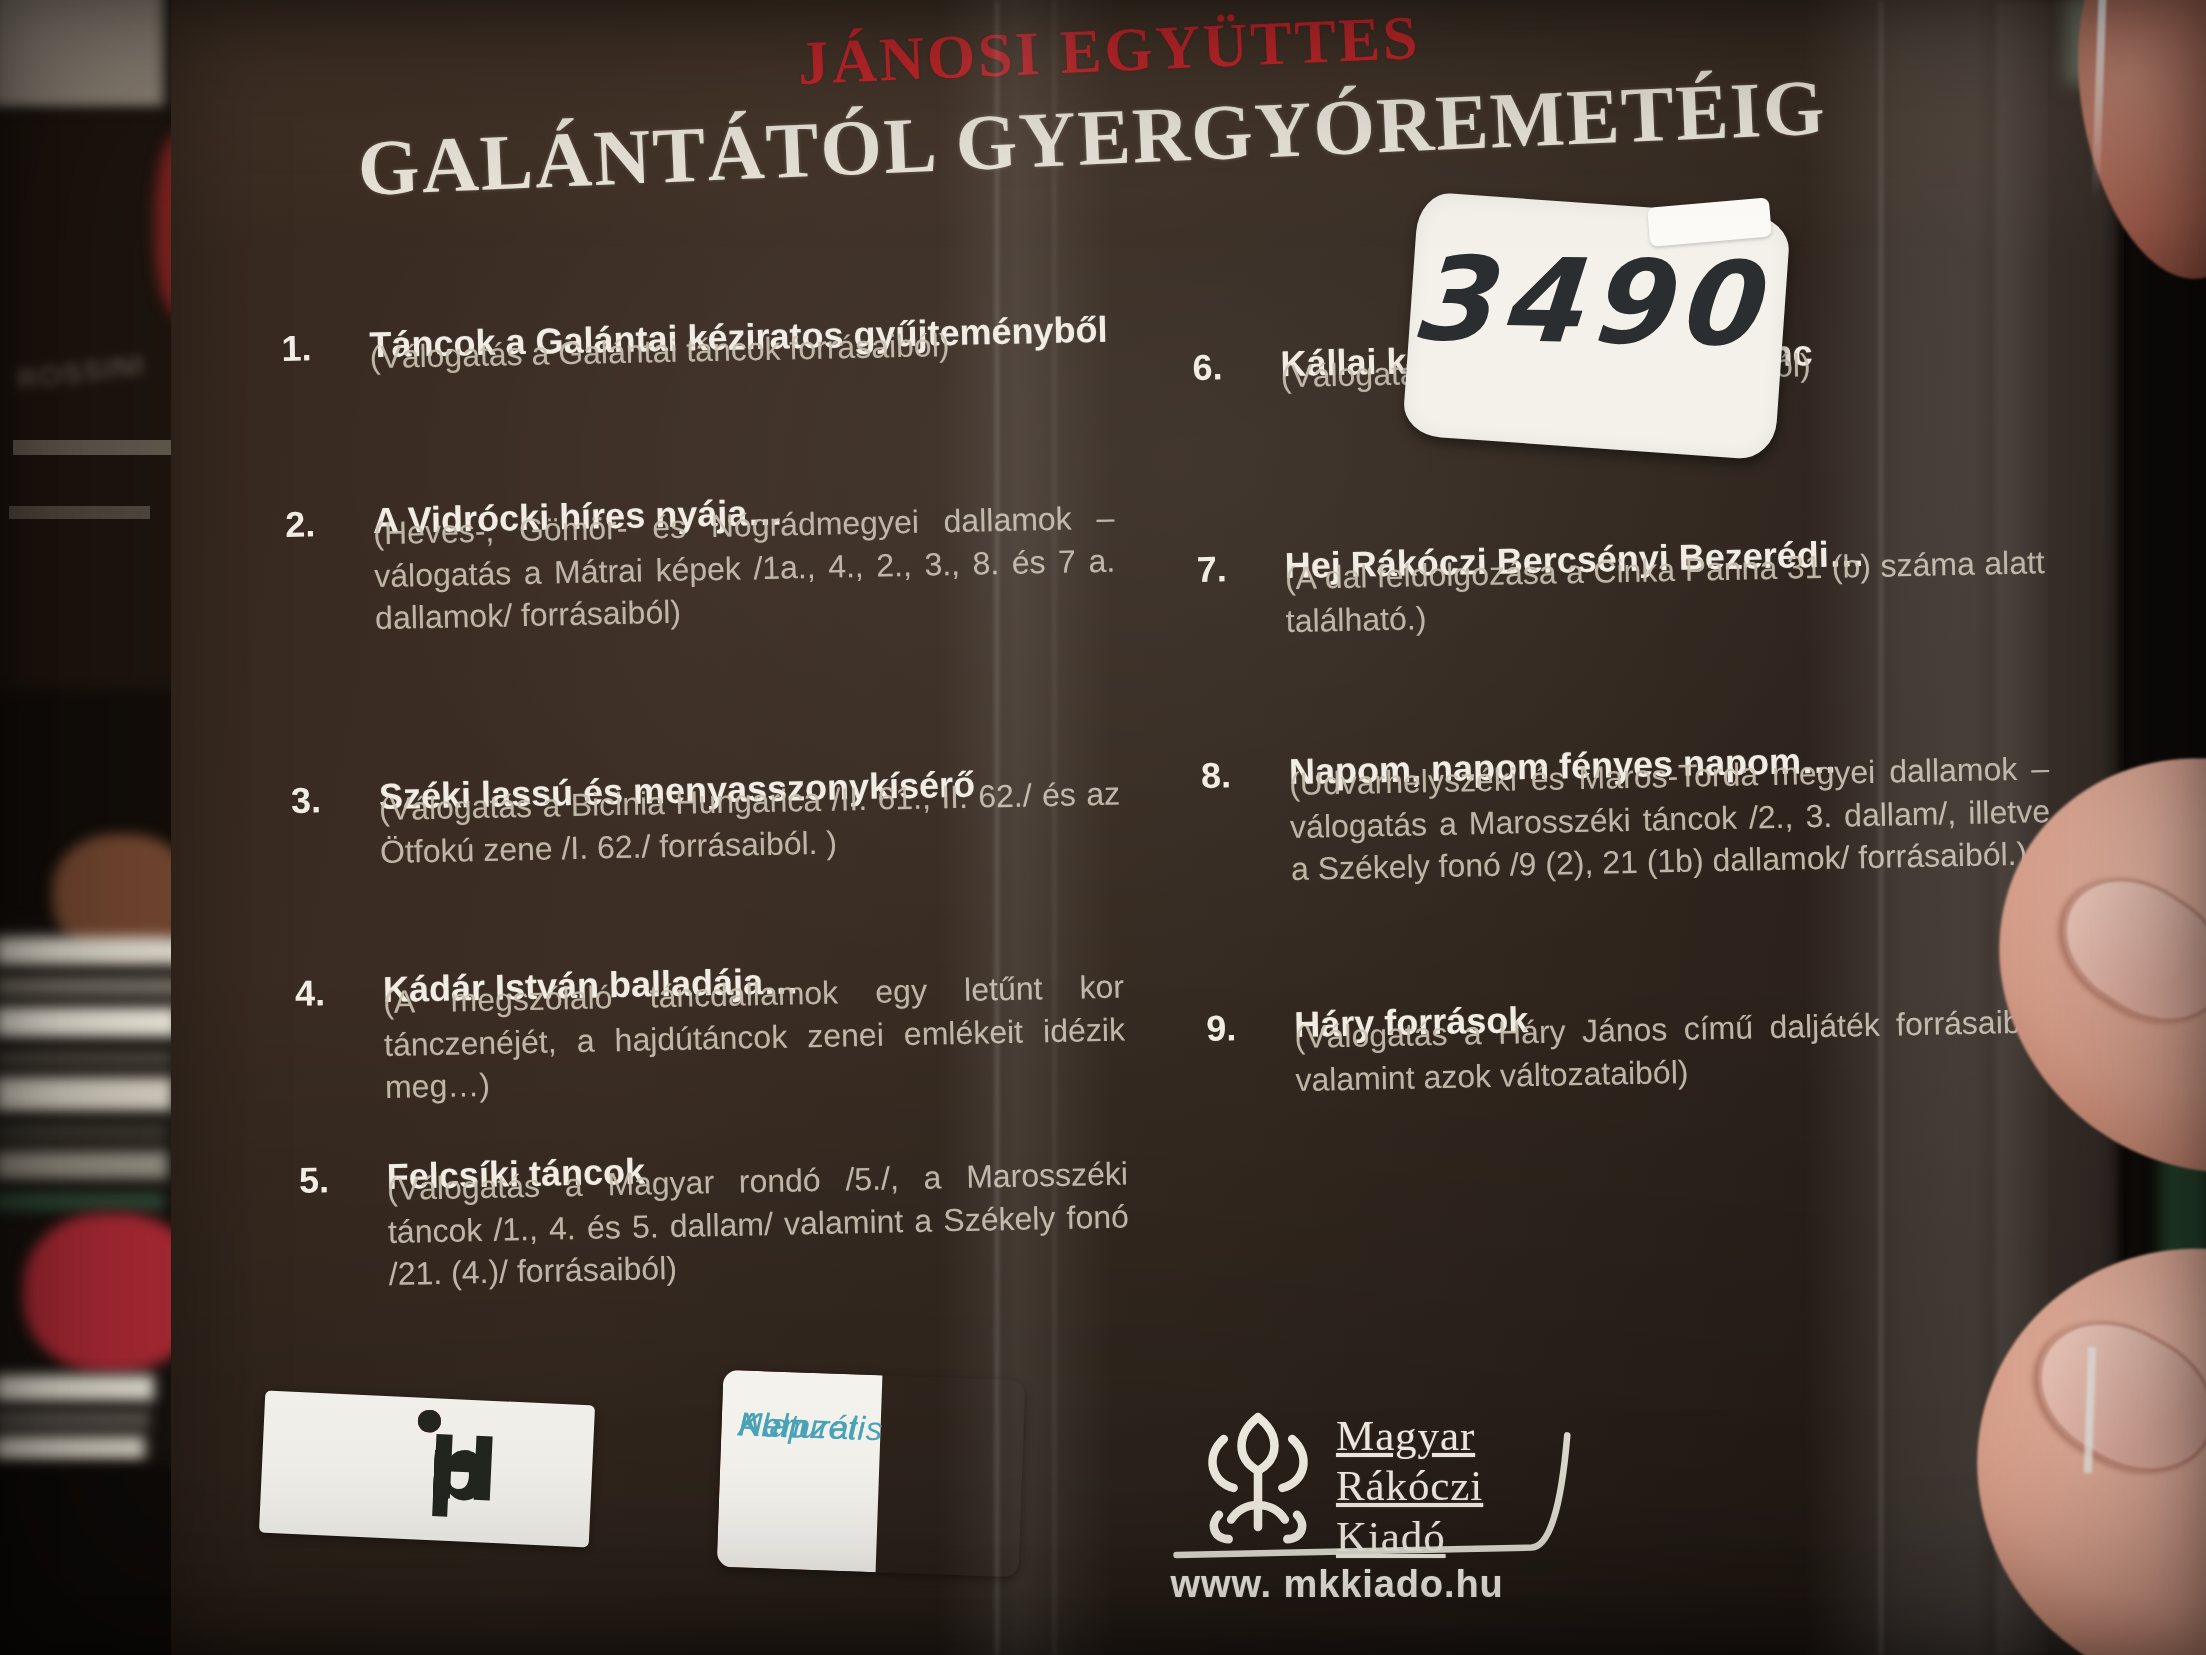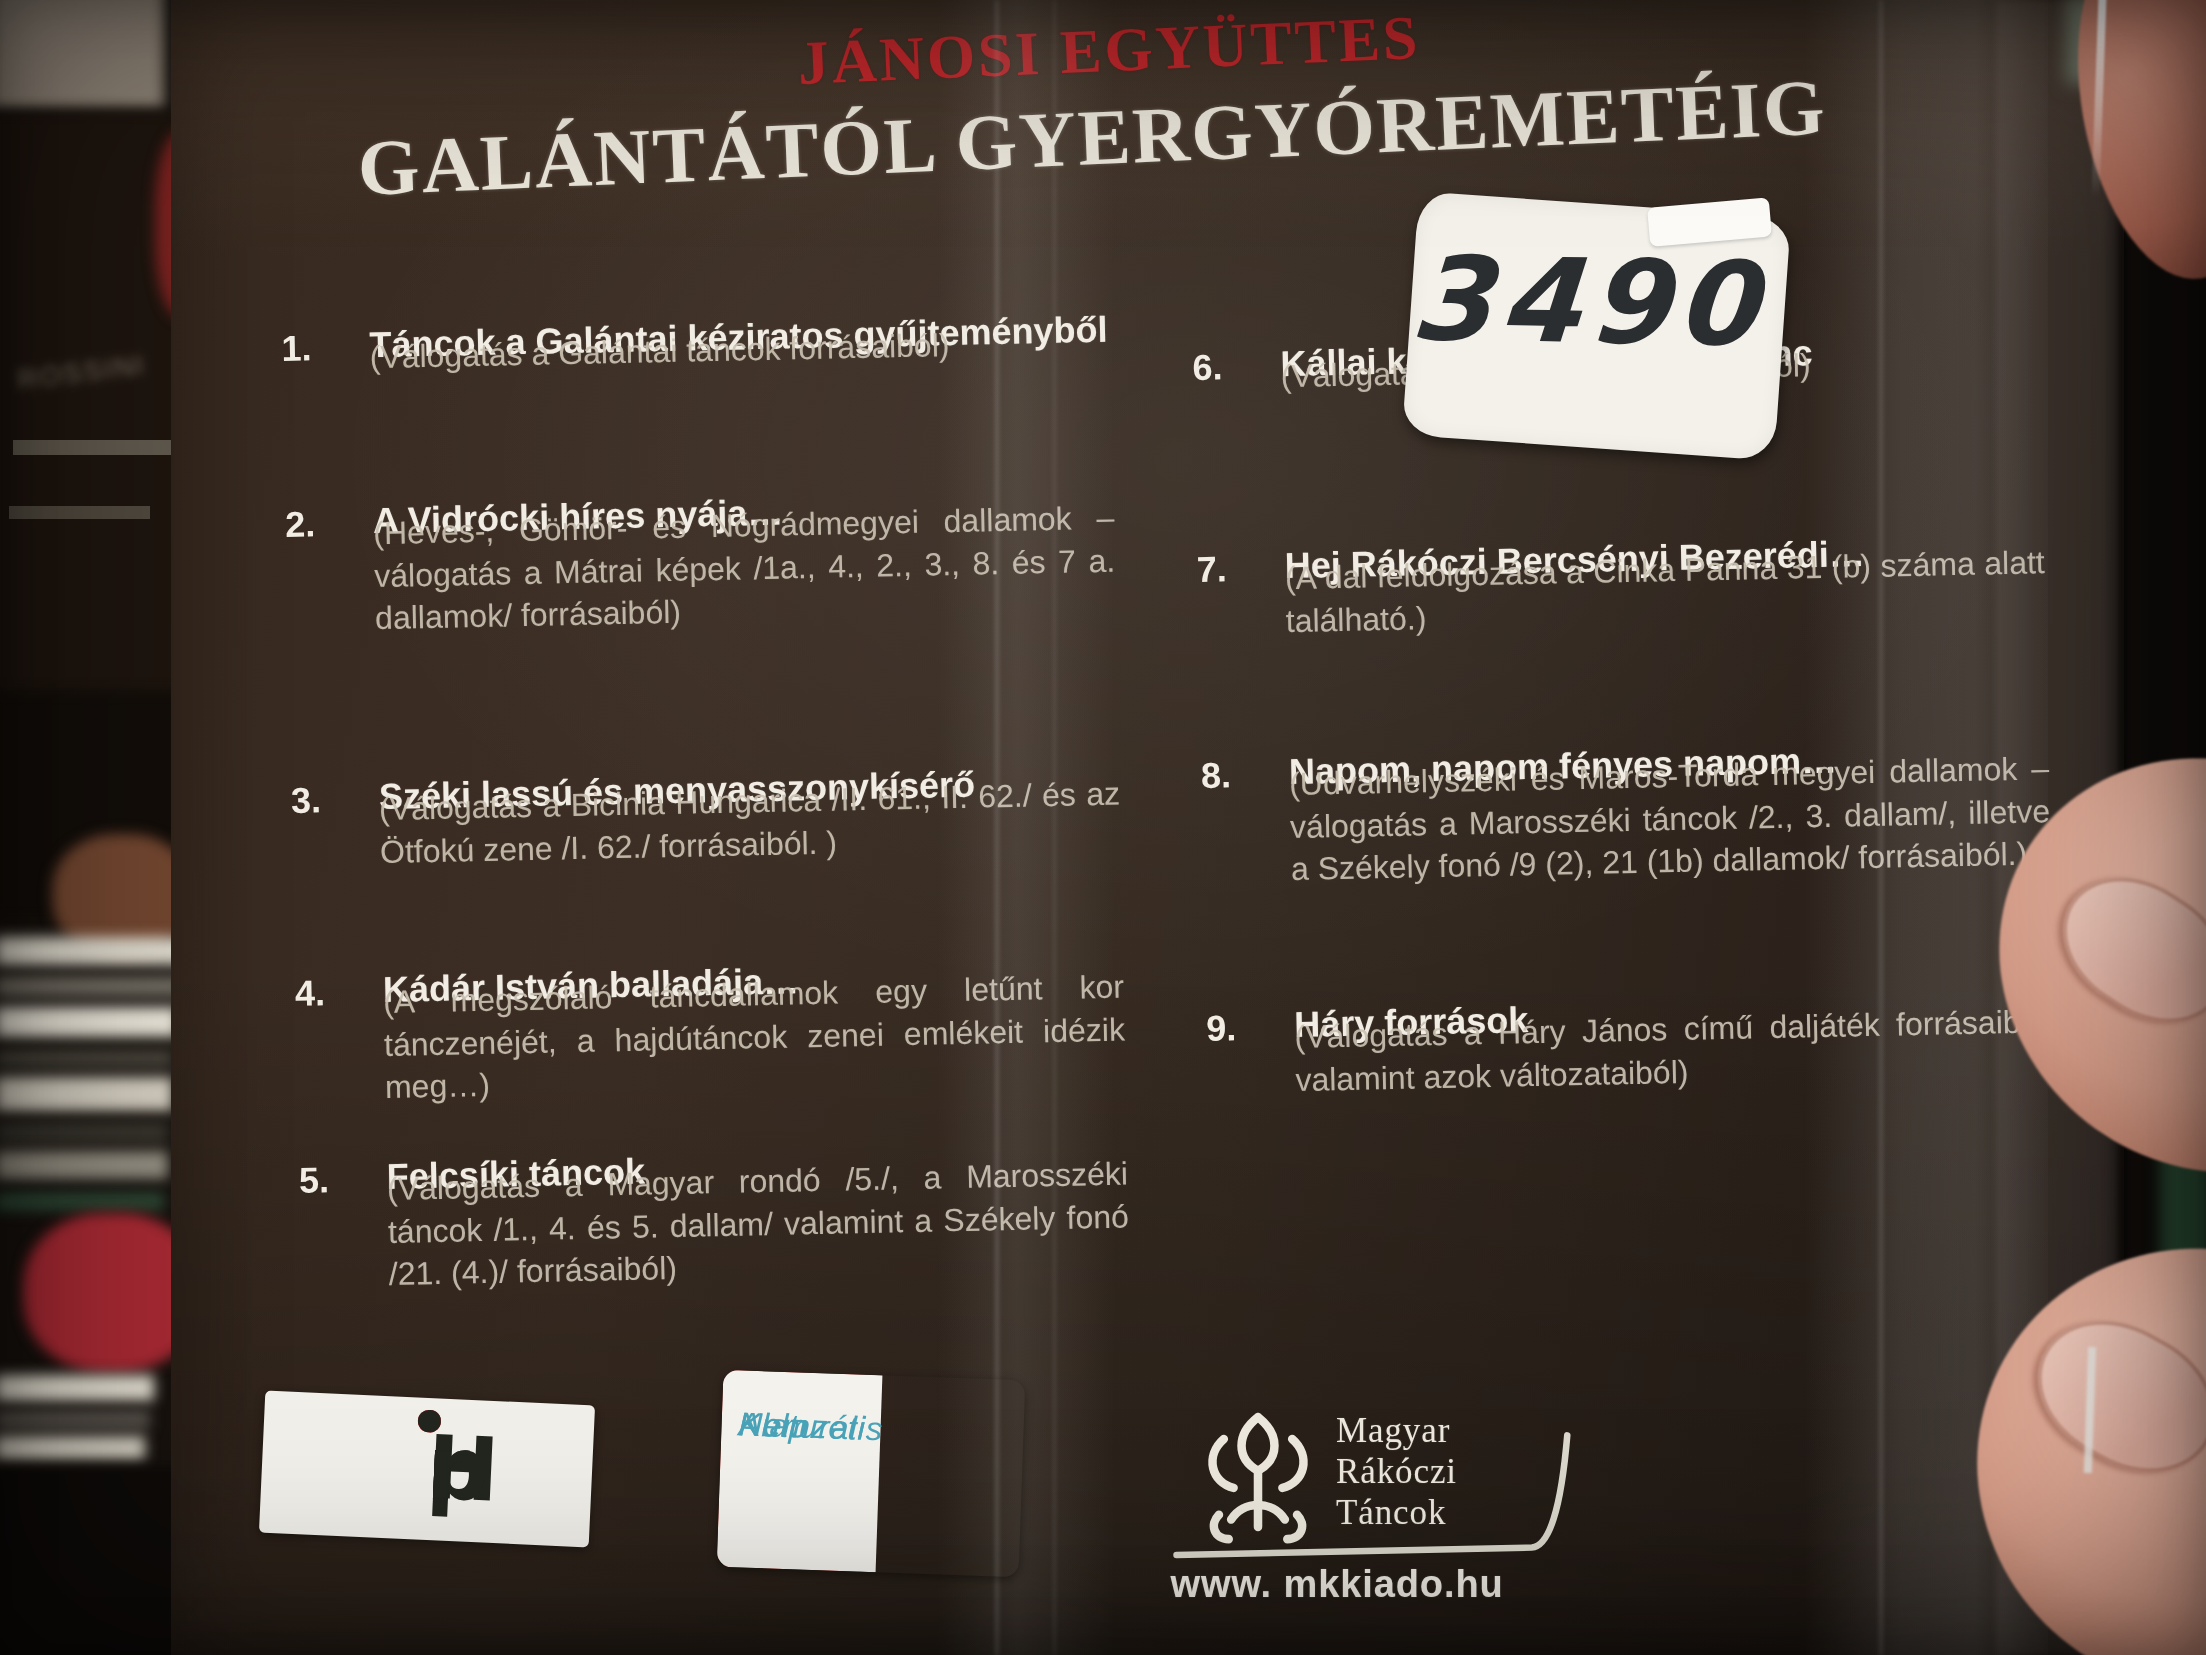--- a/index.html
+++ b/index.html
@@ -103,22 +103,22 @@
     box-shadow:0 0 9.4px rgba(255,120,60,.5);}
   .nka-emblem{left:45px;top:22.5px;width:20.6px;height:69px;
     background:linear-gradient(180deg,#c9a23a 0%,#b8402e 40%,#8e2b22 100%);border-radius:5.6px;
     box-shadow:0 0 5.6px rgba(220,230,255,.5);}
   .nka-right{position:relative;width:159px;height:100%;background:#f4f2ed;padding:32px 0 0 17px;}
   .nka-line{position:relative;font-size:33px;line-height:1.32;font-style:italic;letter-spacing:0.9px;}
 
   
   .mkk{left:1165px;top:1398px;width:468px;height:215px;color:#ece8dd;}
   .mkk-orn{left:32px;top:9.4px;}
-  .mkk-text{left:171px;top:13px;font-family:"Liberation Serif",serif;font-size:35px;line-height:1.17;
-    letter-spacing:0.9px;text-shadow:0 0 1.9px rgba(255,255,255,.2);}
+  .mkk-text{left:171px;top:13px;font-family:"Liberation Serif",serif;font-size:43px;line-height:1.17;
+    letter-spacing:0.9px;text-shadow:0 0 1.9px rgba(255,255,255,.2);text-decoration:underline;}
   .mkk-underline{left:0;top:0;}
   .mkk-url{left:5.6px;top:165px;font-weight:bold;font-size:38px;letter-spacing:0.9px;color:#f0ede5;
     text-shadow:0 0 1.9px rgba(255,255,255,.2);white-space:nowrap;}
 
   
   .cdlogo{left:1660px;top:1443px;width:309px;height:201px;color:#e9e6dd;opacity:.92;}
   .cd-compact{left:86px;top:5.6px;font-weight:bold;font-size:38px;letter-spacing:2.8px;white-space:nowrap;}
   .cd-disc{left:-3.7px;top:15px;font-family:"DejaVu Sans",sans-serif;font-weight:bold;font-size:142px;
     letter-spacing:-6.6px;color:transparent;-webkit-text-stroke:4.7px #e9e6dd;transform:scaleY(.92);
     transform-origin:top left;white-space:nowrap;}
@@ -291,21 +291,21 @@
         <path d="M18 88 C10 96 14 108 26 108"></path>
         <path d="M82 88 C90 96 86 108 74 108"></path>
       </g>
     </svg>
     <svg class="mkk-underline" width="468" height="215" viewBox="0 0 500 230">
       <path d="M12 168 L392 160 Q420 158 430 40" fill="none" stroke="#ece8dd" stroke-width="7" stroke-linecap="round" opacity="0.92"></path>
     </svg>
     <div class="mkk-text">
       <div style="position:relative;">Magyar</div>
       <div style="position:relative;">Rákóczi</div>
-      <div style="position:relative;">Táncok</div>
+      <div style="position:relative;">Kiadó</div>
     </div>
     <div class="mkk-url">www. mkkiado.hu</div>
   </div>
 
 
   <div class="corner-green-top"></div>
   <div class="gap-green"></div>
   <div class="corner-dark-bot"></div>
   <div class="finger finger-top"></div>
   <div class="finger finger-mid"></div>

